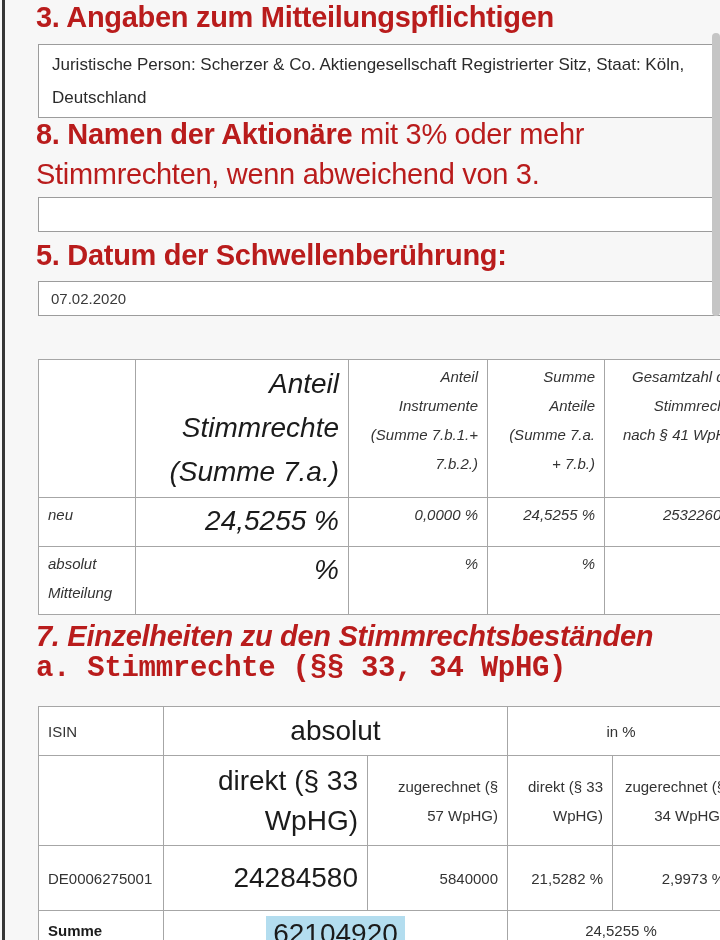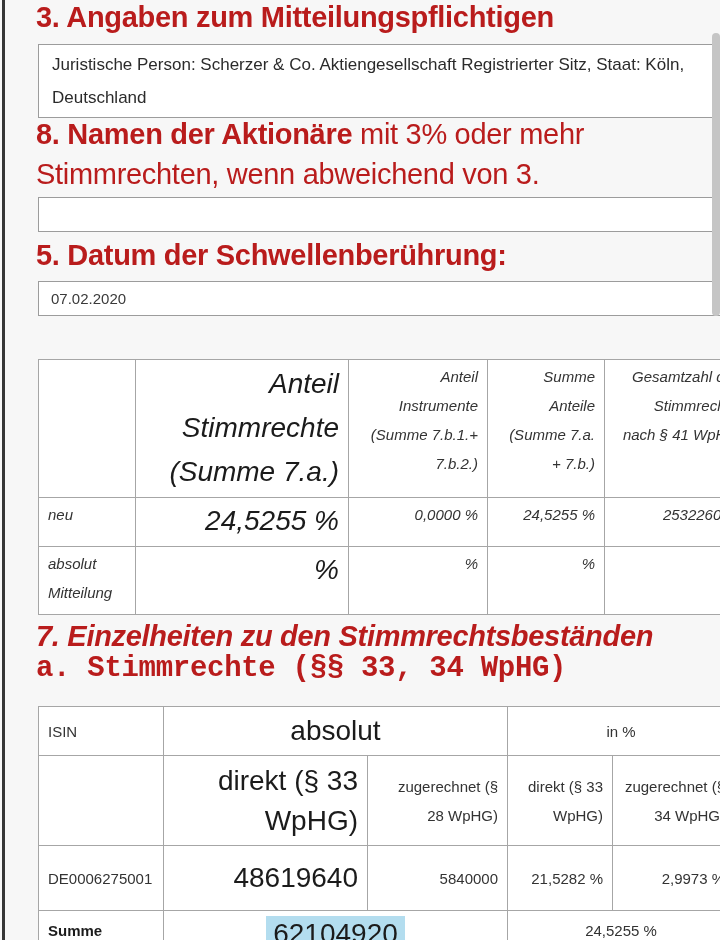--- a/index.html
+++ b/index.html
@@ -126,29 +126,29 @@
         <tr class="t7h1">
       <td class="sm">ISIN</td>
       <td colspan="2" class="big center">absolut</td>
       <td colspan="2" class="sm center">in %</td>
     </tr>
     <tr class="t7h2">
       <td></td>
       <td class="big right pre">direkt (§ 33
 WpHG)</td>
       <td class="sm right pre">zugerechnet (§
-28 WpHG)</td>
+57 WpHG)</td>
       <td class="sm right pre">direkt (§ 33
 WpHG)</td>
       <td class="sm right pre">zugerechnet (§
 34 WpHG)</td>
     </tr>
     <tr class="t7d">
       <td class="sm">DE0006275001</td>
-      <td class="big right">48619640</td>
+      <td class="big right">24284580</td>
       <td class="sm right">5840000</td>
       <td class="sm right">21,5282 %</td>
       <td class="sm right">2,9973 %</td>
     </tr>
     <tr class="t7s">
       <td class="sm bold">Summe</td>
       <td colspan="2" class="big center"><span class="hl">62104920</span></td>
       <td colspan="2" class="sm center">24,5255 %</td>
     </tr>
   </tbody>

